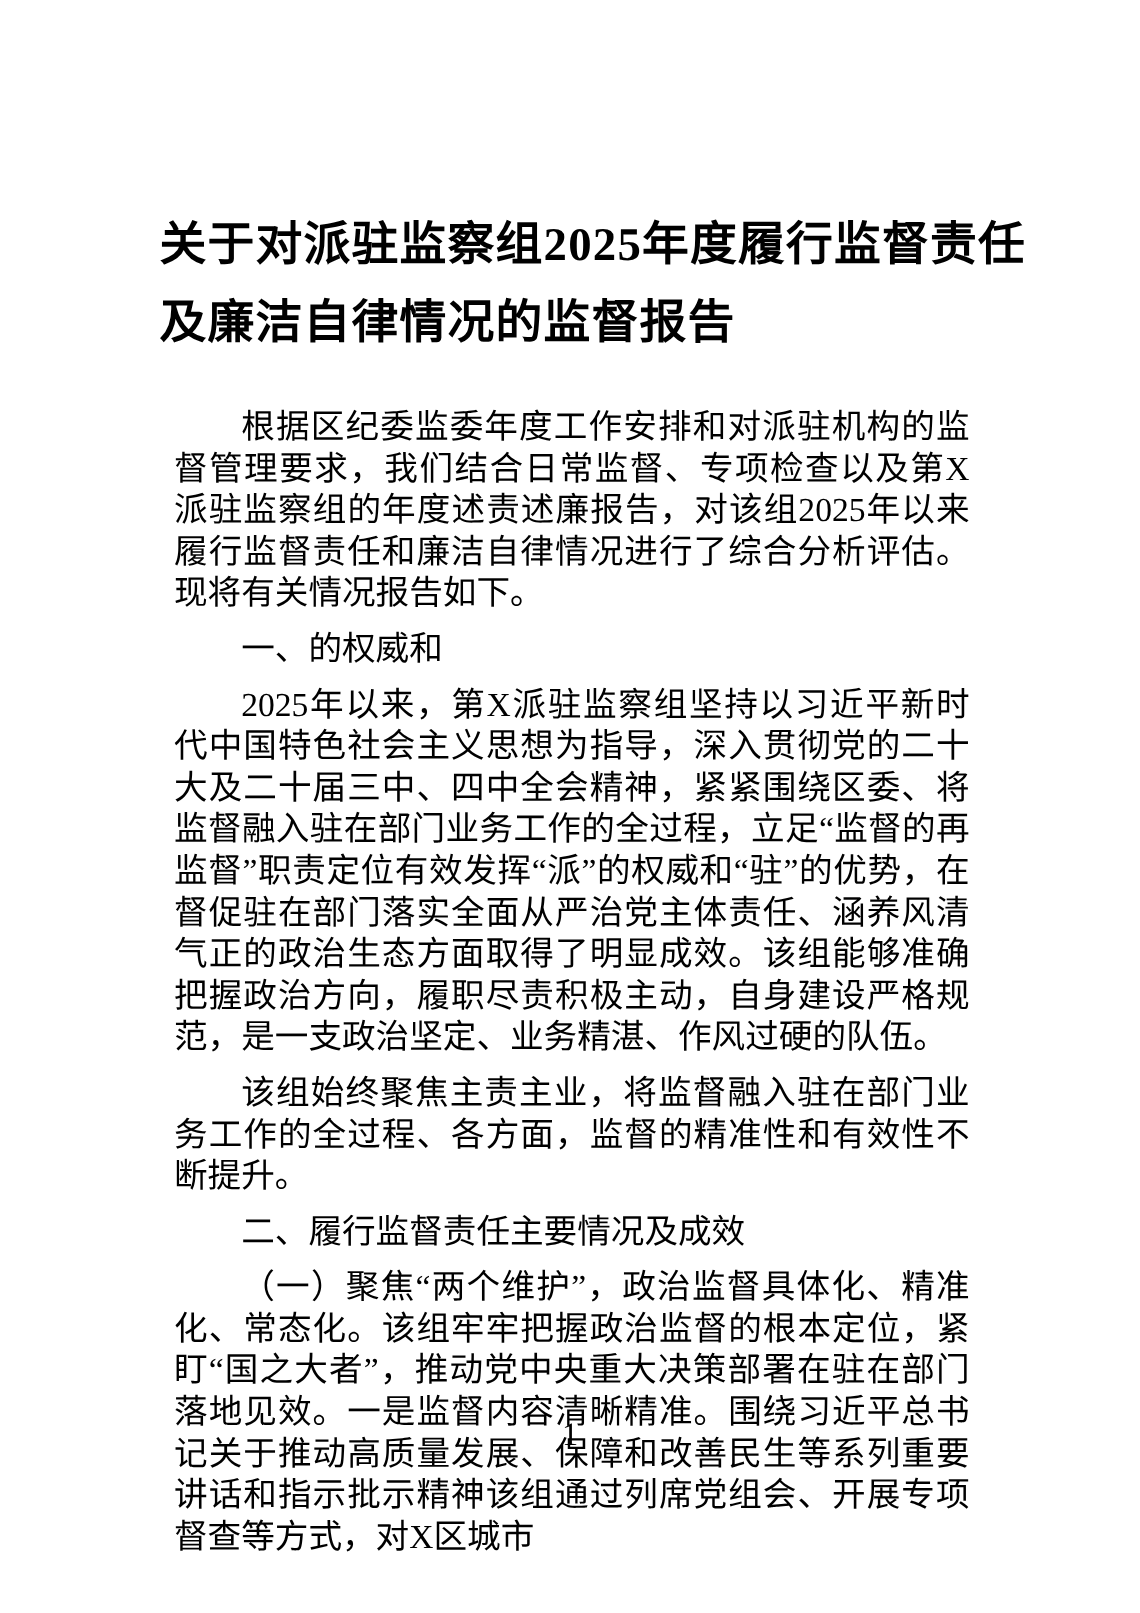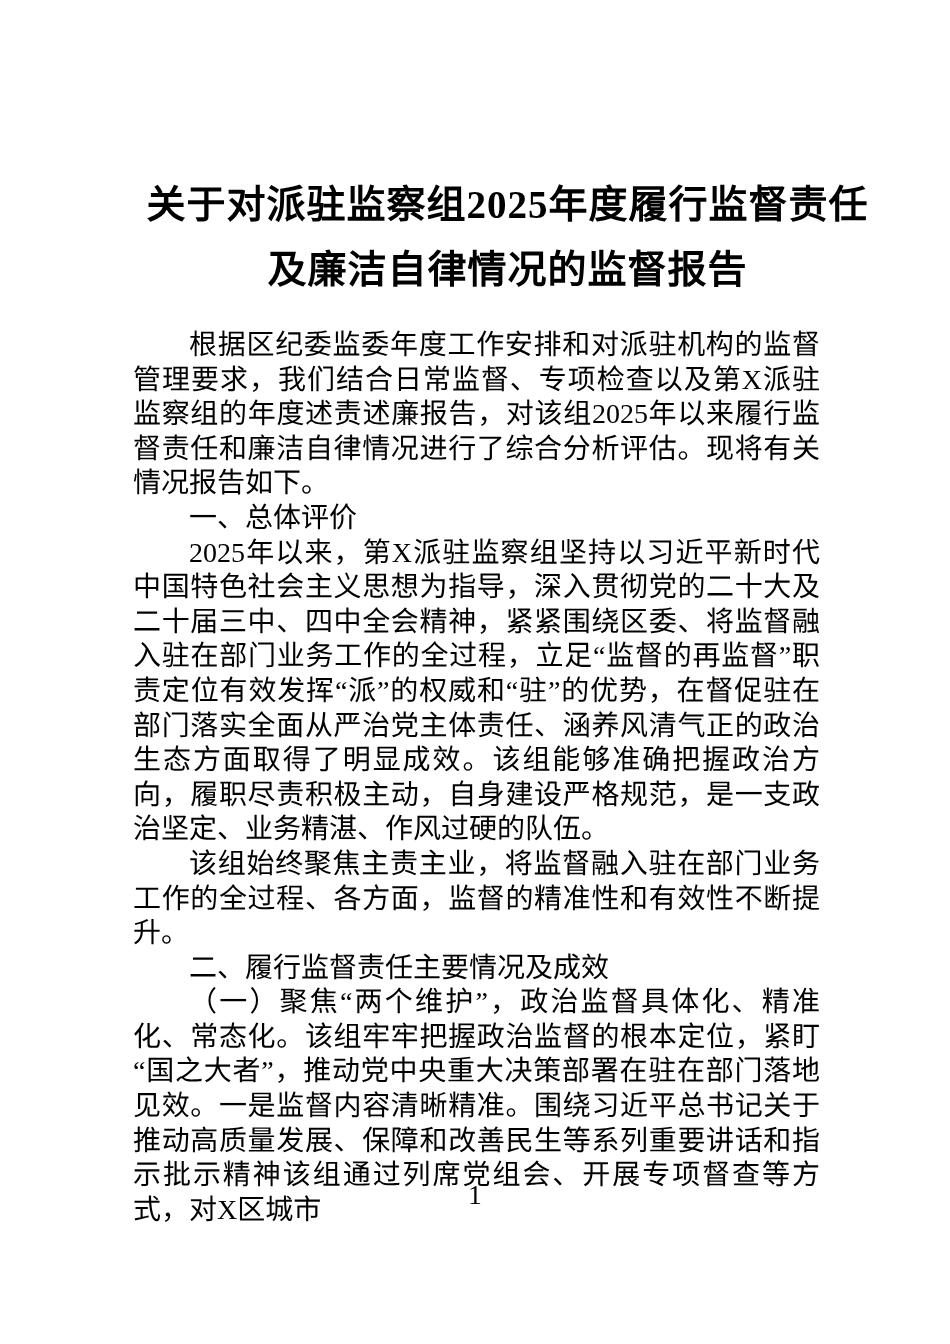--- a/index.html
+++ b/index.html
@@ -14,39 +14,38 @@
     margin: 0 auto;
     background: #ffffff;
     color: #000000;
     box-sizing: border-box;
     overflow: hidden;
     font-family: "Liberation Serif", "DejaVu Sans", serif;
   }
   .title {
     margin: 0;
     padding: 172px 68px 0 133px;
-    text-align: center;
     font-size: 39px;
     font-weight: bold;
     line-height: 65px;
     letter-spacing: 1px;
   }
   .title .title-line {
     display: block;
     white-space: nowrap;
   }
   .content {
     padding: 26px 130px 0 133px;
     font-size: 28px;
     line-height: 34.6px;
     text-align: justify;
     text-justify: inter-ideograph;
   }
   .content p {
-    margin: 0;
+    margin: 12px;
     text-indent: 2em;
     word-break: break-all;
   }
   .page-number {
     position: absolute;
     top: 1180px;
     left: 0;
     width: 100%;
     text-align: center;
     font-size: 27px;
@@ -58,21 +57,21 @@
 
 <div class="page">
 
   <h1 class="title">
     <span class="title-line">关于对派驻监察组2025年度履行监督责任</span>
     <span class="title-line">及廉洁自律情况的监督报告</span>
   </h1>
 
   <div class="content">
     <p>根据区纪委监委年度工作安排和对派驻机构的监督管理要求，我们结合日常监督、专项检查以及第X派驻监察组的年度述责述廉报告，对该组2025年以来履行监督责任和廉洁自律情况进行了综合分析评估。现将有关情况报告如下。</p>
-    <p>一、总体评价</p>
+    <p>一、的权威和</p>
     <p>2025年以来，第X派驻监察组坚持以习近平新时代中国特色社会主义思想为指导，深入贯彻党的二十大及二十届三中、四中全会精神，紧紧围绕区委、将监督融入驻在部门业务工作的全过程，立足“监督的再监督”职责定位有效发挥“派”的权威和“驻”的优势，在督促驻在部门落实全面从严治党主体责任、涵养风清气正的政治生态方面取得了明显成效。该组能够准确把握政治方向，履职尽责积极主动，自身建设严格规范，是一支政治坚定、业务精湛、作风过硬的队伍。</p>
     <p>该组始终聚焦主责主业，将监督融入驻在部门业务工作的全过程、各方面，监督的精准性和有效性不断提升。</p>
     <p>二、履行监督责任主要情况及成效</p>
     <p>（一）聚焦“两个维护”，政治监督具体化、精准化、常态化。该组牢牢把握政治监督的根本定位，紧盯“国之大者”，推动党中央重大决策部署在驻在部门落地见效。一是监督内容清晰精准。围绕习近平总书记关于推动高质量发展、保障和改善民生等系列重要讲话和指示批示精神该组通过列席党组会、开展专项督查等方式，对X区城市</p>
   </div>
 
   <div class="page-number">1</div>
 
 </div>
 

